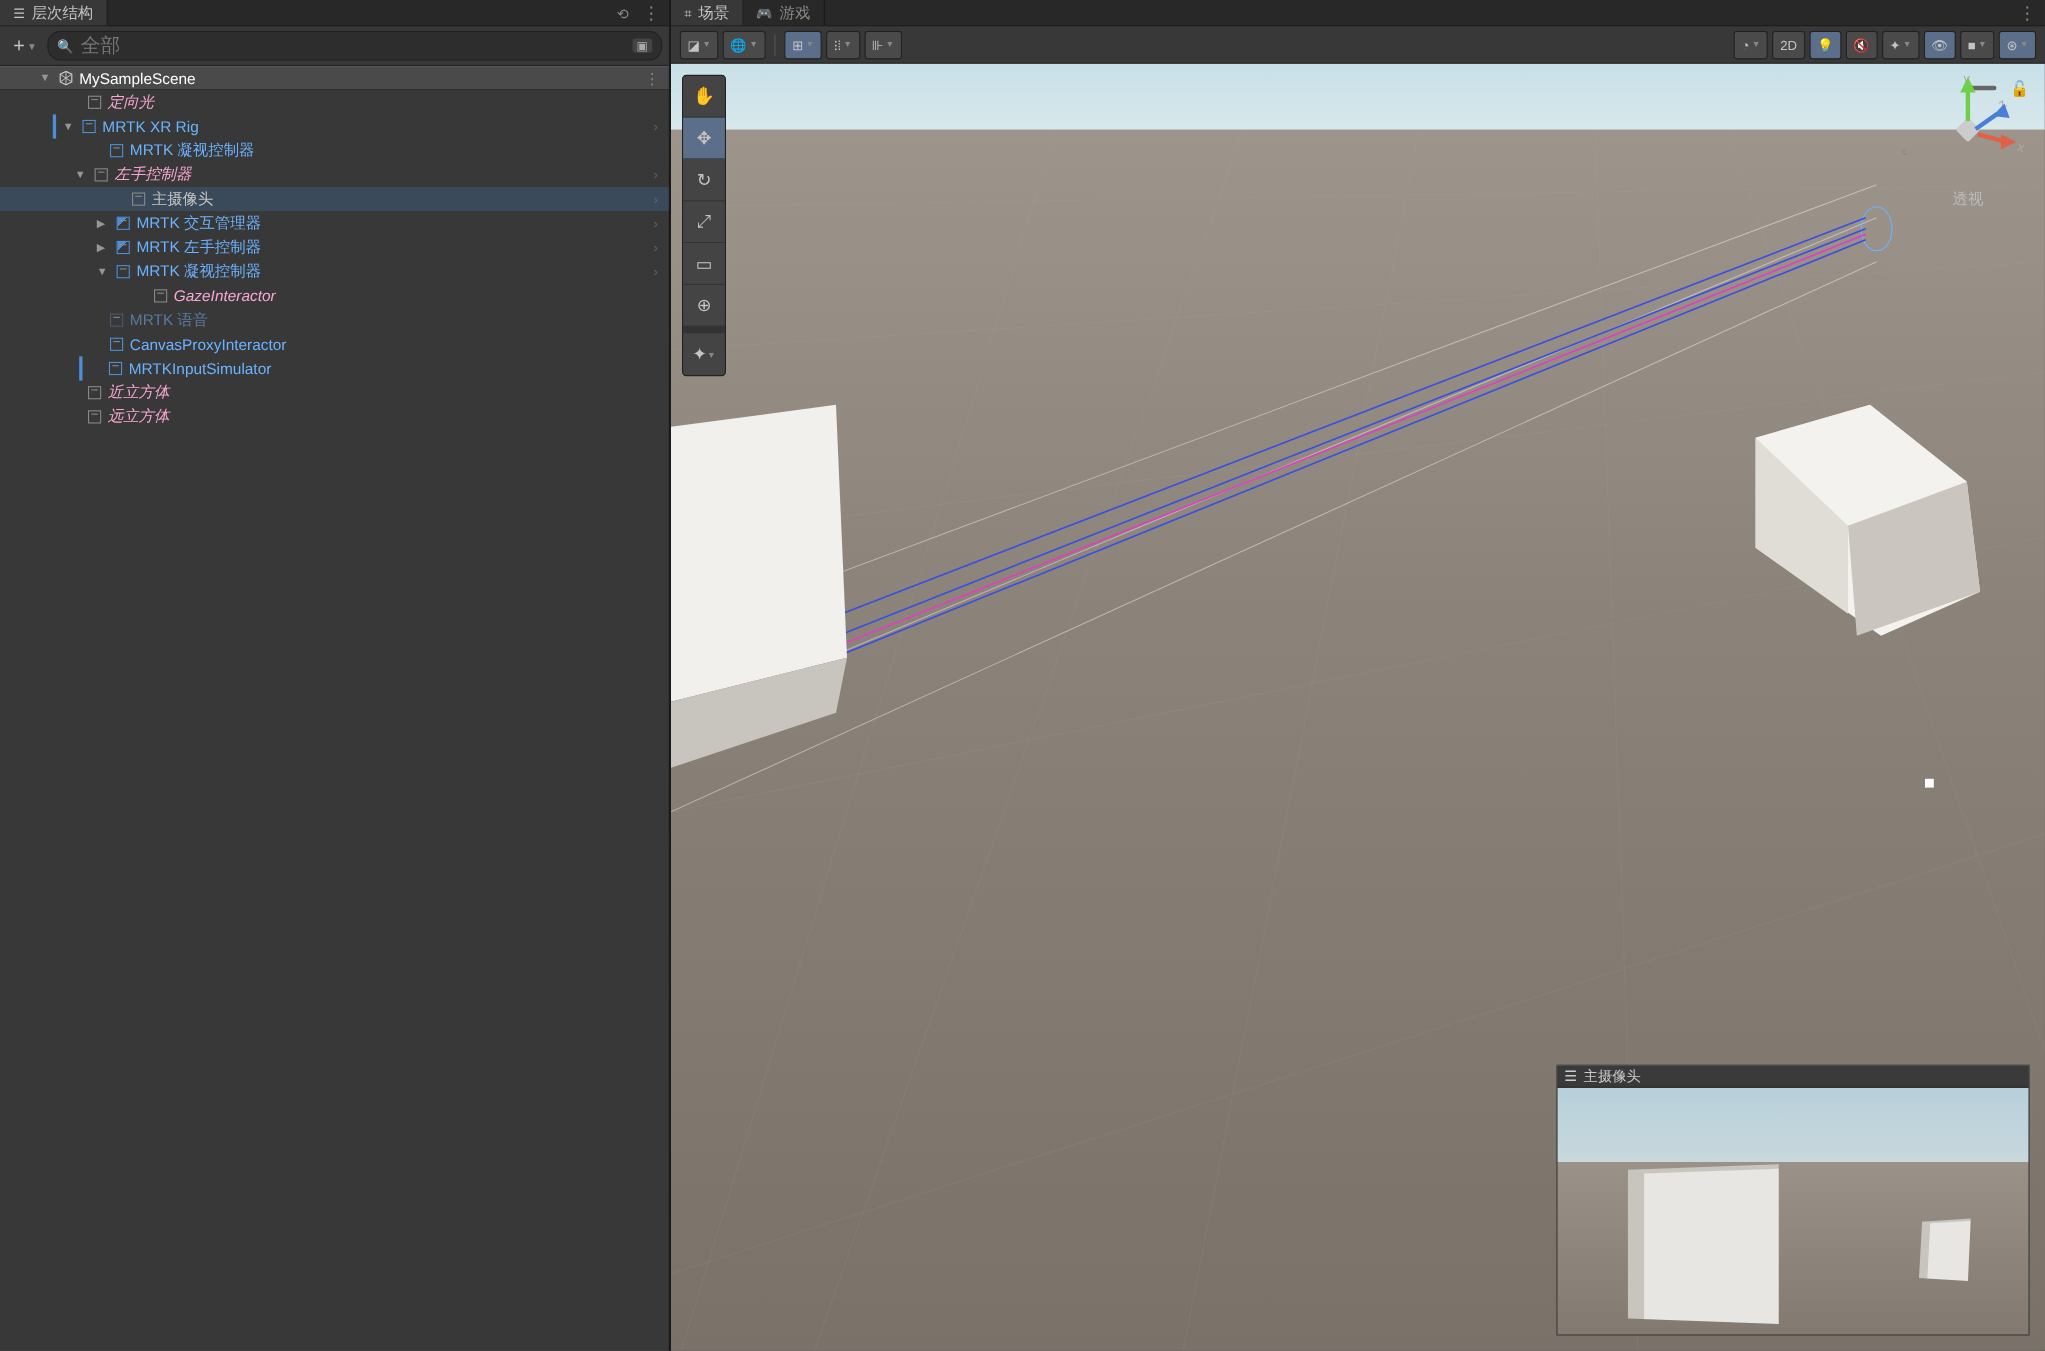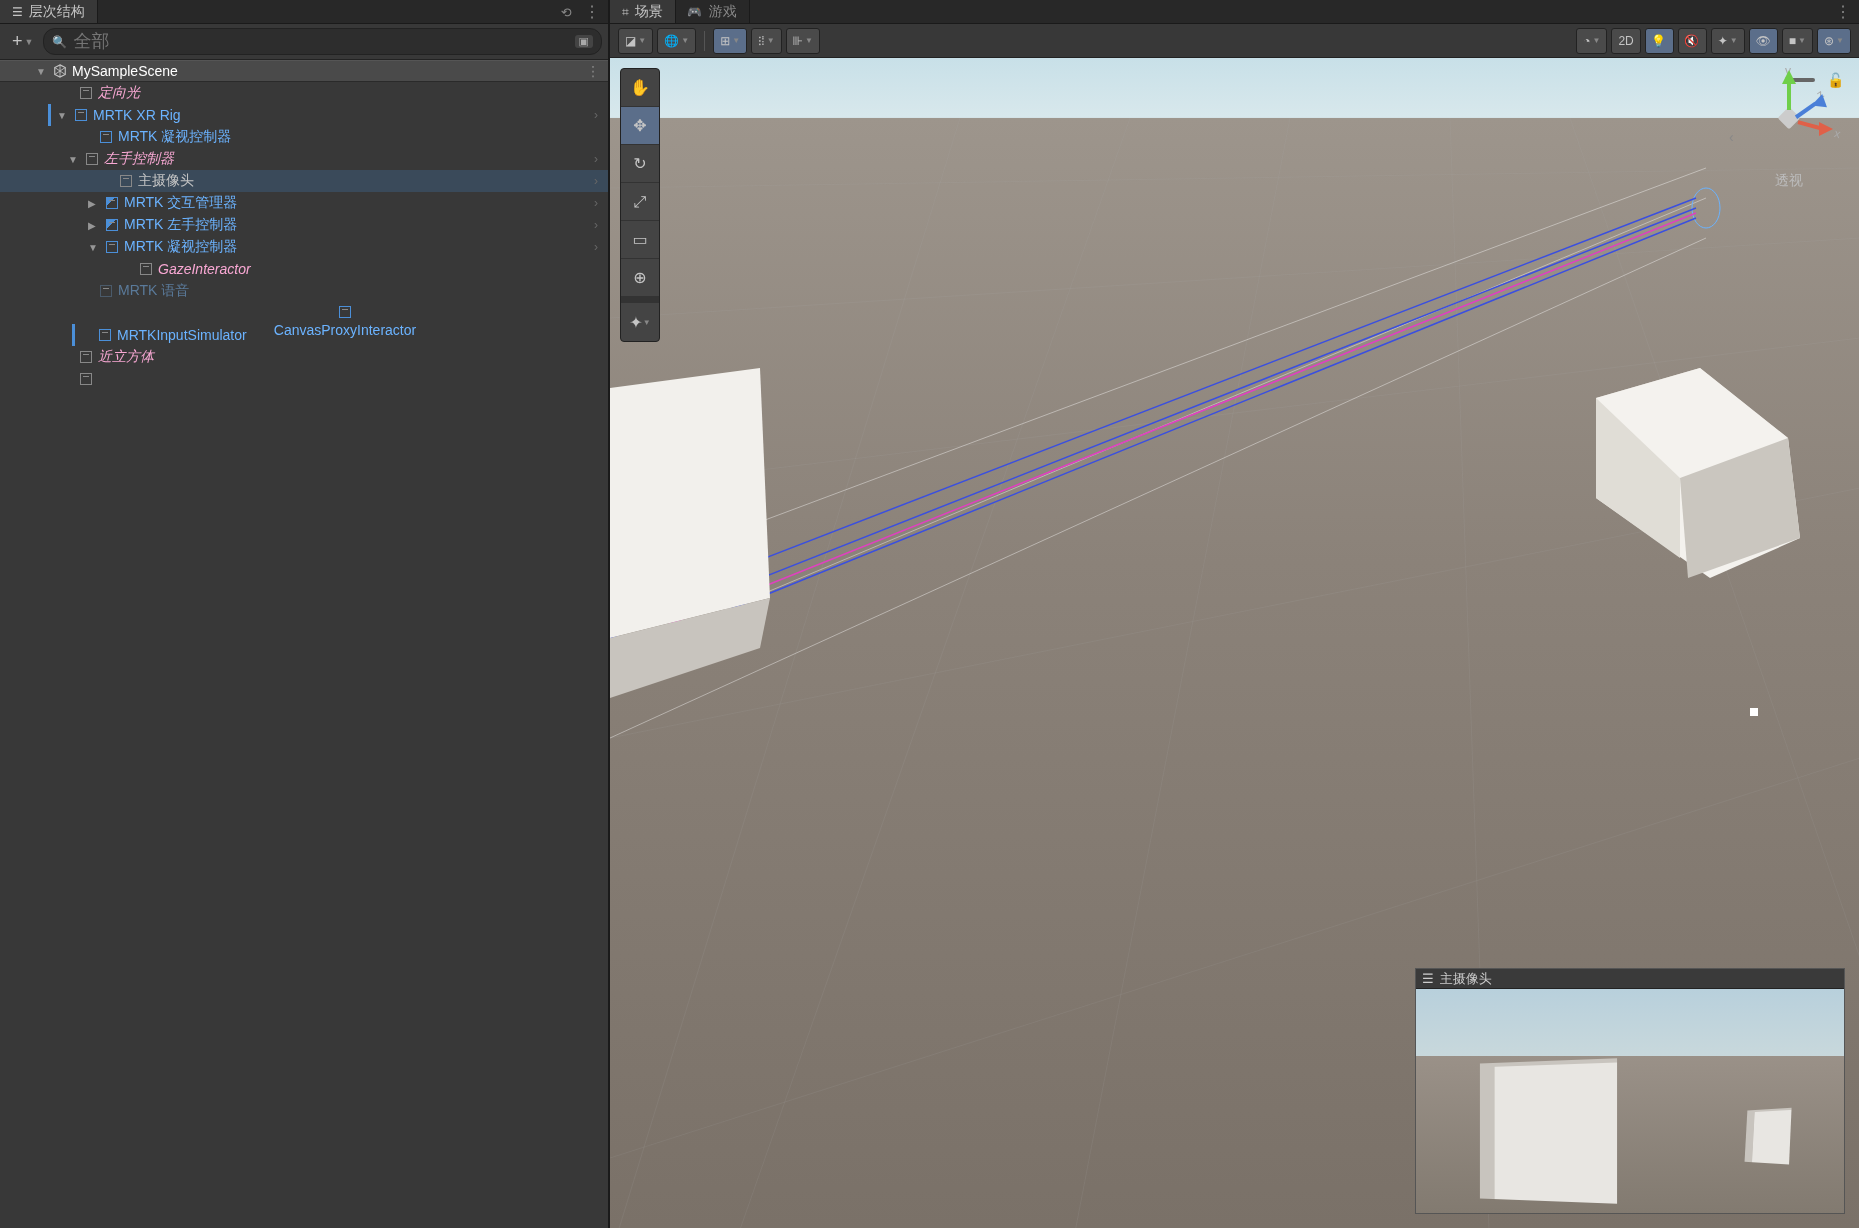--- a/index.html
+++ b/index.html
@@ -216,21 +216,21 @@
     </div>
 
     <div class="tree-row" style="padding-left:82px;justify-content:flex-end;">
       <span class="arrow"></span>
       <span class="icon">
           <span class="cube-icon" style="border-color:#4a5a6a;"></span>
         </span>
       <span class="label faded">MRTK 语音</span>
     </div>
 
-    <div class="tree-row" style="padding-left:82px;flex-direction:column;">
+    <div class="tree-row" style="padding-left:82px;">
       <span class="arrow"></span>
       <span class="icon">
           <span class="cube-icon blue"></span>
         </span>
       <span class="label blue">CanvasProxyInteractor</span>
     </div>
 
     <div class="tree-row" style="padding-left:72px;">
       <div class="accent-bar"></div>
       <span class="arrow"></span>
@@ -246,20 +246,21 @@
           <span class="cube-icon"></span>
         </span>
       <span class="label white">近立方体</span>
     </div>
 
     <div class="tree-row" style="padding-left:62px;">
       <span class="arrow"></span>
       <span class="icon">
           <span class="cube-icon"></span>
         </span>
+      <span class="label white">远立方体</span>
     </div>
   </div>
 </div>
 
 <div class="panel scene-panel">
   <div class="panel-tabs">
     <div class="tab">
       <span class="tab-icon">⌗</span>
       <span>场景</span>
     </div>

